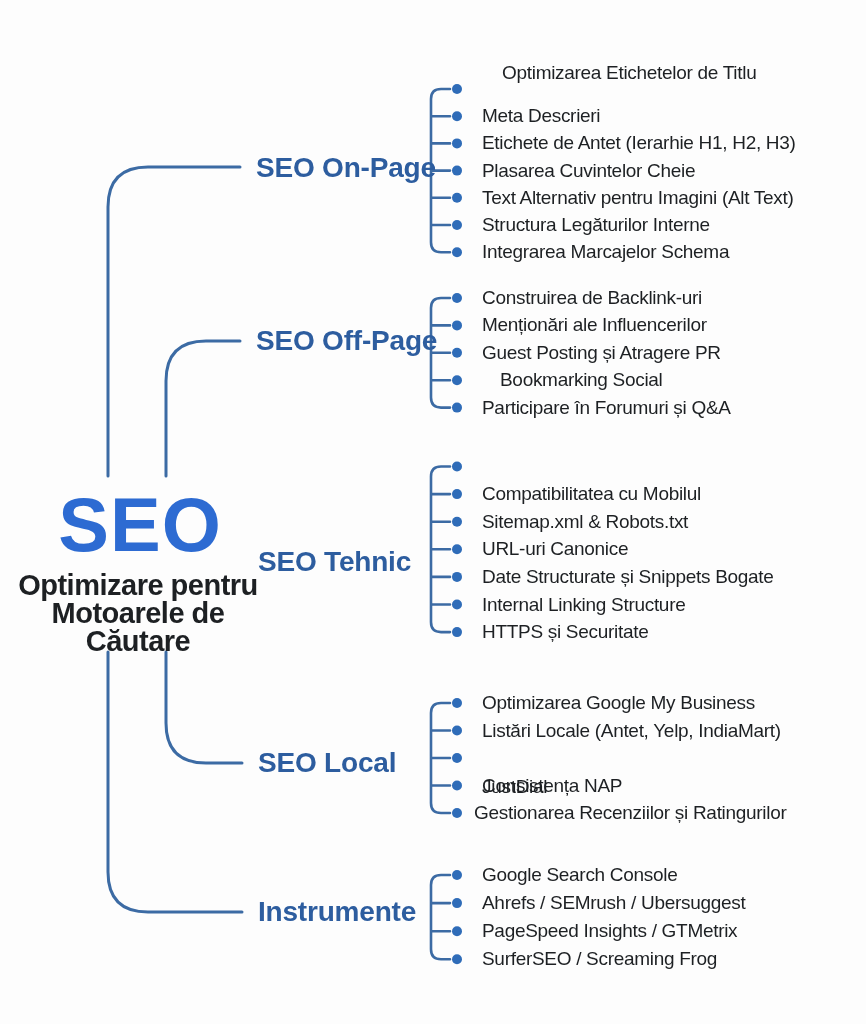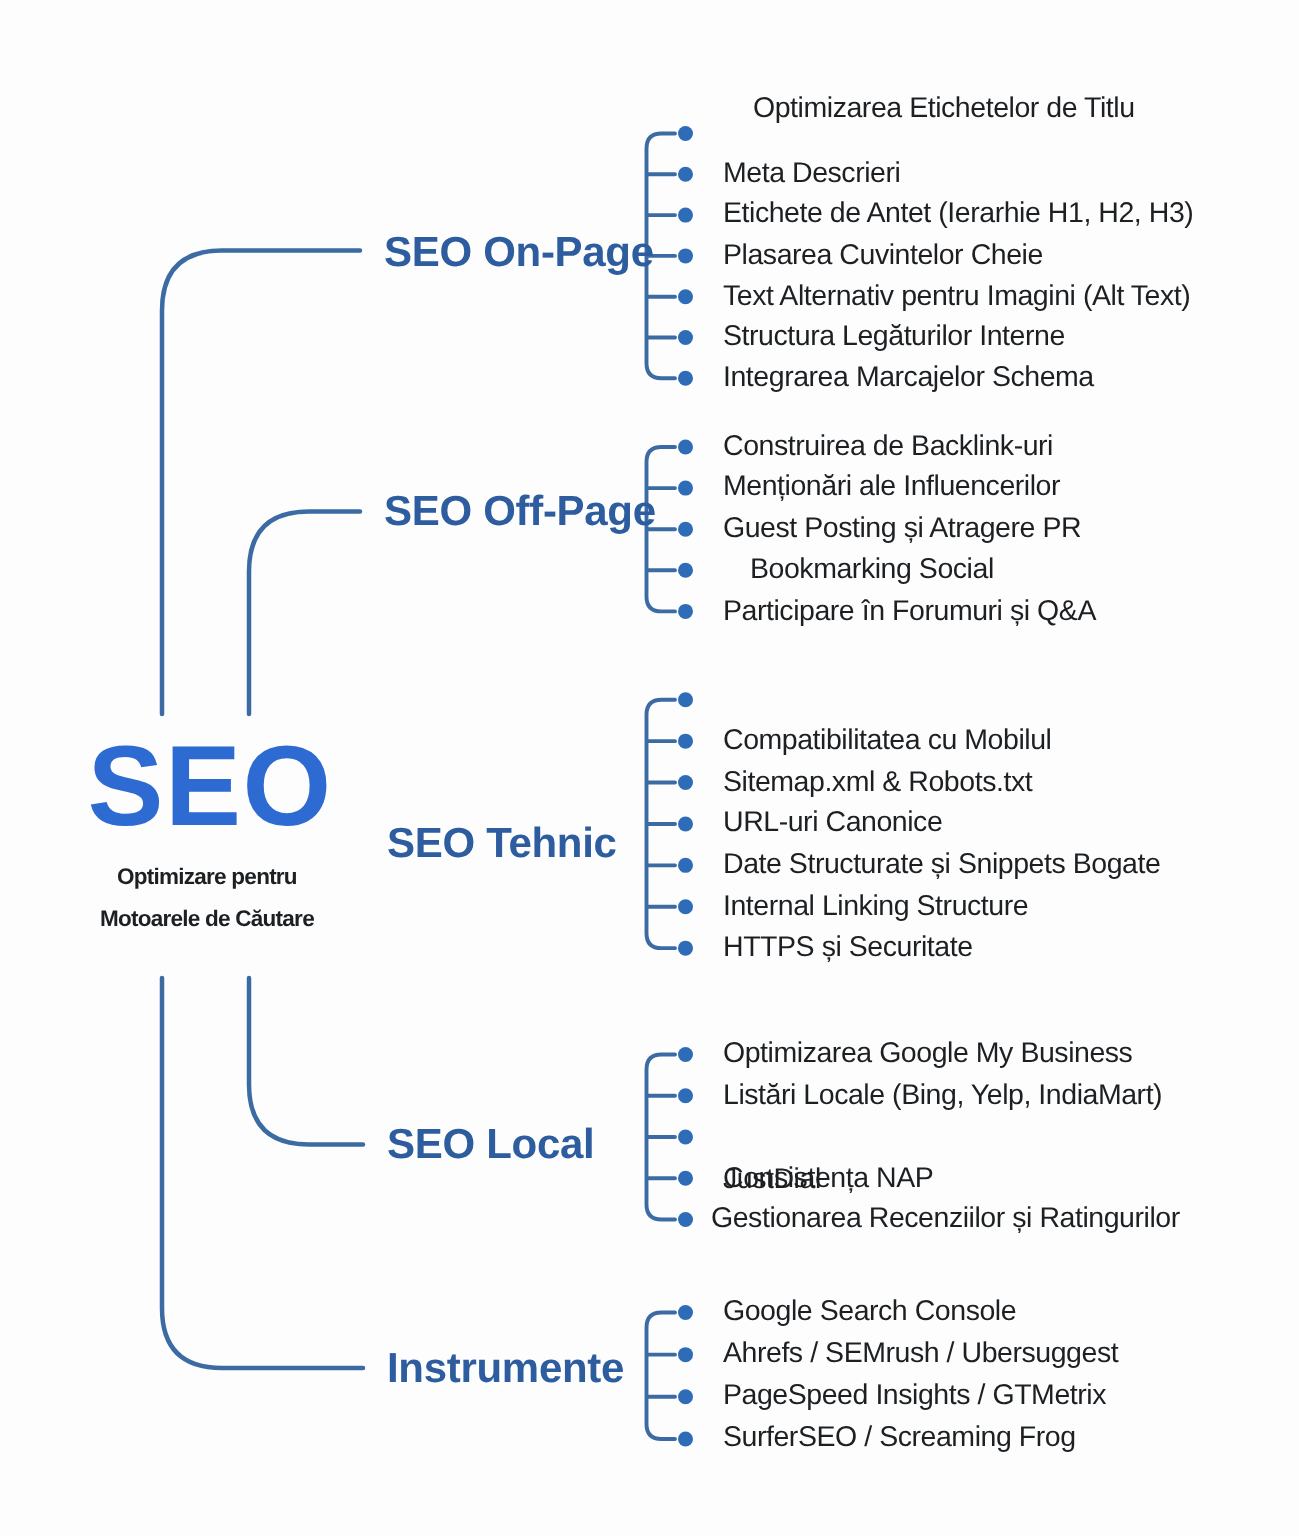--- a/index.html
+++ b/index.html
@@ -34,21 +34,21 @@
     color: var(--accent-blue);
     z-index: 1;
   }
   .center-subtitle {
     position: absolute;
     left: 6px;
     top: 571px;
     width: 264px;
     text-align: center;
     font-weight: 700;
-    font-size: 15px;
+    font-size: 29px;
     line-height: 28px;
     letter-spacing: -0.5px;
     color: var(--text-dark);
     z-index: 1;
   }
   .center-subtitle span { display: block; }
   .branch-label {
     position: absolute;
     height: 30px;
     line-height: 30px;
@@ -138,21 +138,21 @@
     <div class="branch-item" style="left: 482px; top: 394.6px;">Participare în Forumuri și Q&amp;A</div>
     <div class="branch-label" style="left: 258px; top: 547px;">SEO Tehnic</div>
     <div class="branch-item" style="left: 482px; top: 481.1px;">Compatibilitatea cu Mobilul</div>
     <div class="branch-item" style="left: 482px; top: 508.7px;">Sitemap.xml &amp; Robots.txt</div>
     <div class="branch-item" style="left: 482px; top: 536.3px;">URL-uri Canonice</div>
     <div class="branch-item" style="left: 482px; top: 563.9px;">Date Structurate și Snippets Bogate</div>
     <div class="branch-item" style="left: 482px; top: 591.5px;">Internal Linking Structure</div>
     <div class="branch-item" style="left: 482px; top: 619.1px;">HTTPS și Securitate</div>
     <div class="branch-label" style="left: 258px; top: 748px;">SEO Local</div>
     <div class="branch-item" style="left: 482px; top: 690px;">Optimizarea Google My Business</div>
-    <div class="branch-item" style="left: 482px; top: 717.5px;">Listări Locale (Bing, Yelp, IndiaMart)</div>
+    <div class="branch-item" style="left: 482px; top: 717.5px;">Listări Locale (Antet, Yelp, IndiaMart)</div>
     <div class="branch-item" style="left: 482px; top: 774px;">JustDial</div>
     <div class="branch-item" style="left: 482px; top: 772.5px; text-align: center;">Consistența NAP</div>
     <div class="branch-item" style="left: 474px; top: 800px;">Gestionarea Recenziilor și Ratingurilor</div>
     <div class="branch-label" style="left: 258px; top: 897px;">Instrumente</div>
     <div class="branch-item" style="left: 482px; top: 862px;">Google Search Console</div>
     <div class="branch-item" style="left: 482px; top: 890.1px;">Ahrefs / SEMrush / Ubersuggest</div>
     <div class="branch-item" style="left: 482px; top: 918.2px;">PageSpeed Insights / GTMetrix</div>
     <div class="branch-item" style="left: 482px; top: 946.3px;">SurferSEO / Screaming Frog</div>
   </div>
 

